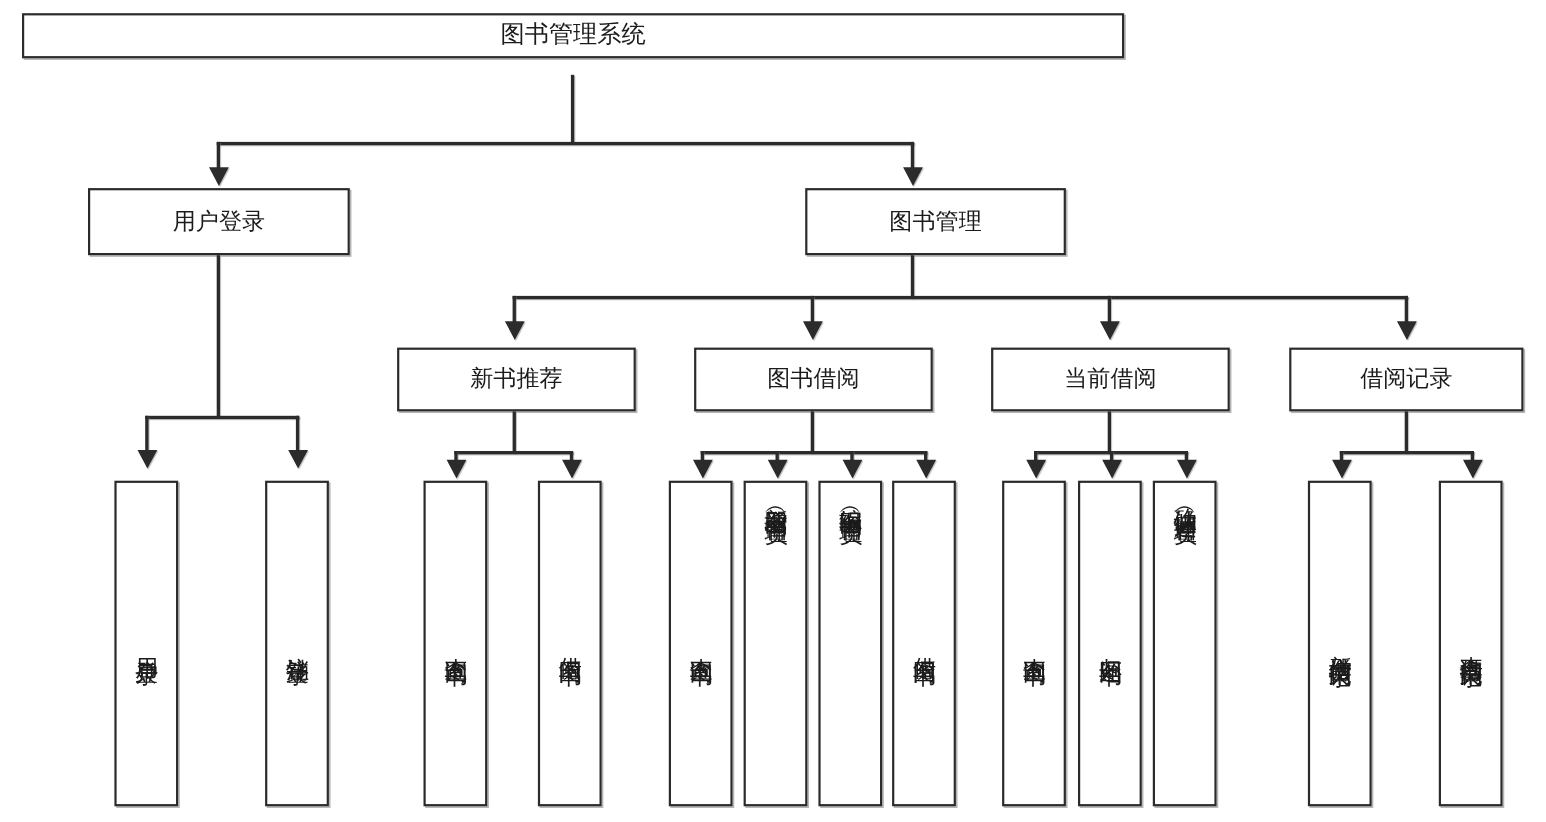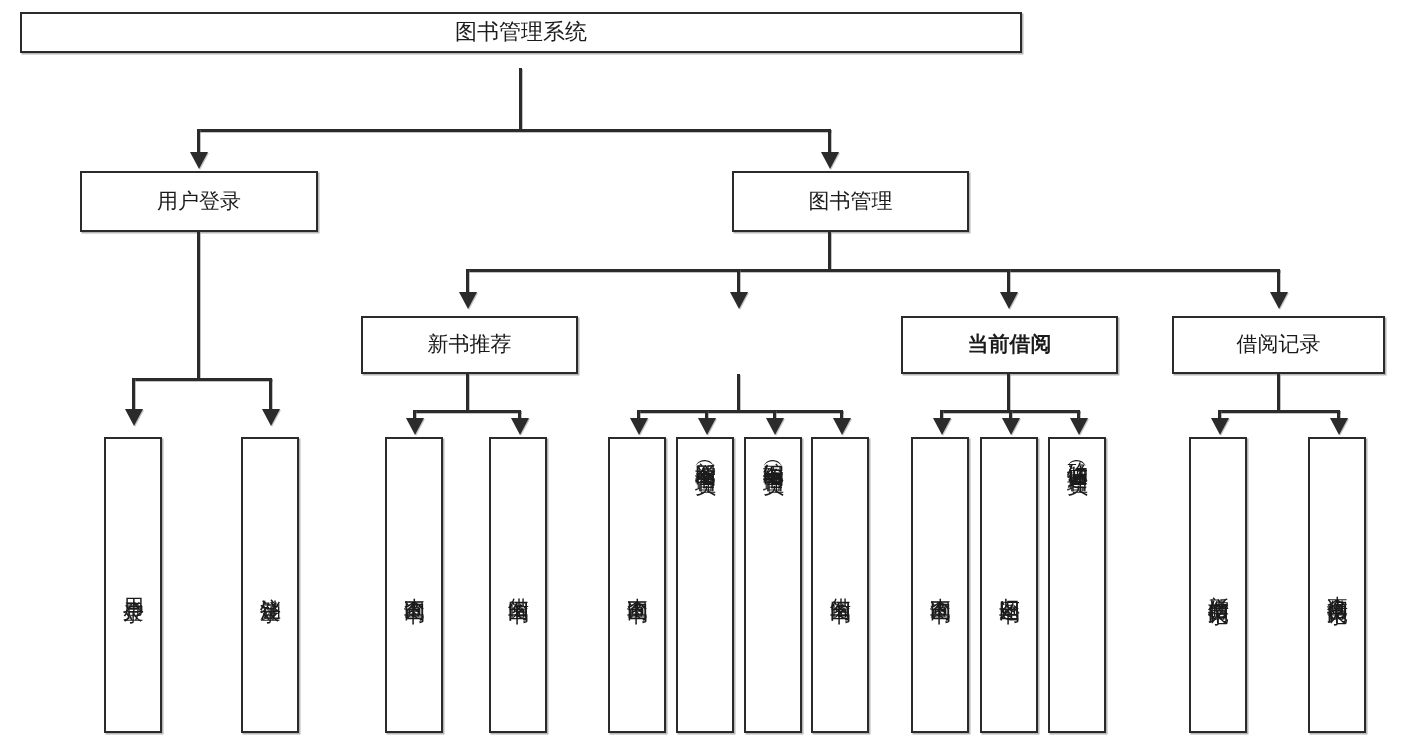--- a/index.html
+++ b/index.html
@@ -129,21 +129,24 @@
   <div class="ln v" style="left:737px; top:269px; height:26px;"></div>
   <div class="arrow" style="left:730px; top:292px;"></div>
   <div class="ln v" style="left:1007px; top:269px; height:26px;"></div>
   <div class="arrow" style="left:1000px; top:292px;"></div>
   <div class="ln v" style="left:1277px; top:269px; height:26px;"></div>
   <div class="arrow" style="left:1270px; top:292px;"></div>
 
   <div class="node h" style="left:361px; top:316px; width:217px; height:58px;">
     <span class="label">新书推荐</span>
   </div>
-  <div class="node h" style="left:901px; top:316px; width:217px; height:58px;font-weight:bold;">
+  <div class="node h" style="left:631px; top:316px; width:217px; height:58px;">
+    <span class="label">图书借阅</span>
+  </div>
+  <div class="node h" style="left:901px; top:316px; width:217px; height:58px;">
     <span class="label">当前借阅</span>
   </div>
   <div class="node h" style="left:1172px; top:316px; width:213px; height:58px;">
     <span class="label">借阅记录</span>
   </div>
 
   <div class="ln v" style="left:466px; top:374px; height:38px;"></div>
   <div class="ln h" style="left:413px; top:410px; width:108px;"></div>
   <div class="ln v" style="left:413px; top:410px; height:10px;"></div>
   <div class="arrow" style="left:406px; top:418px;"></div>

